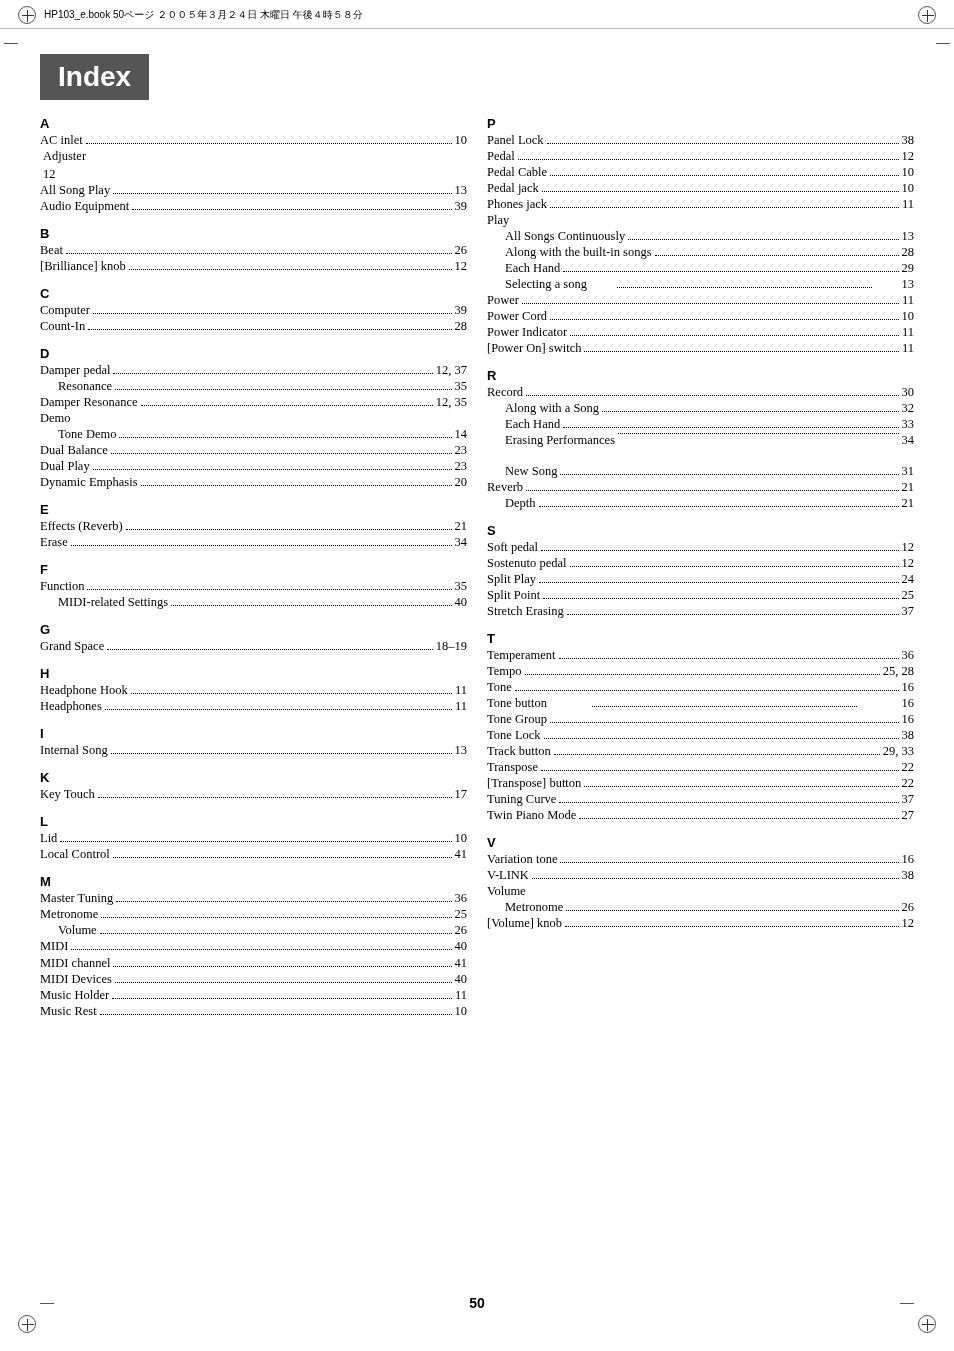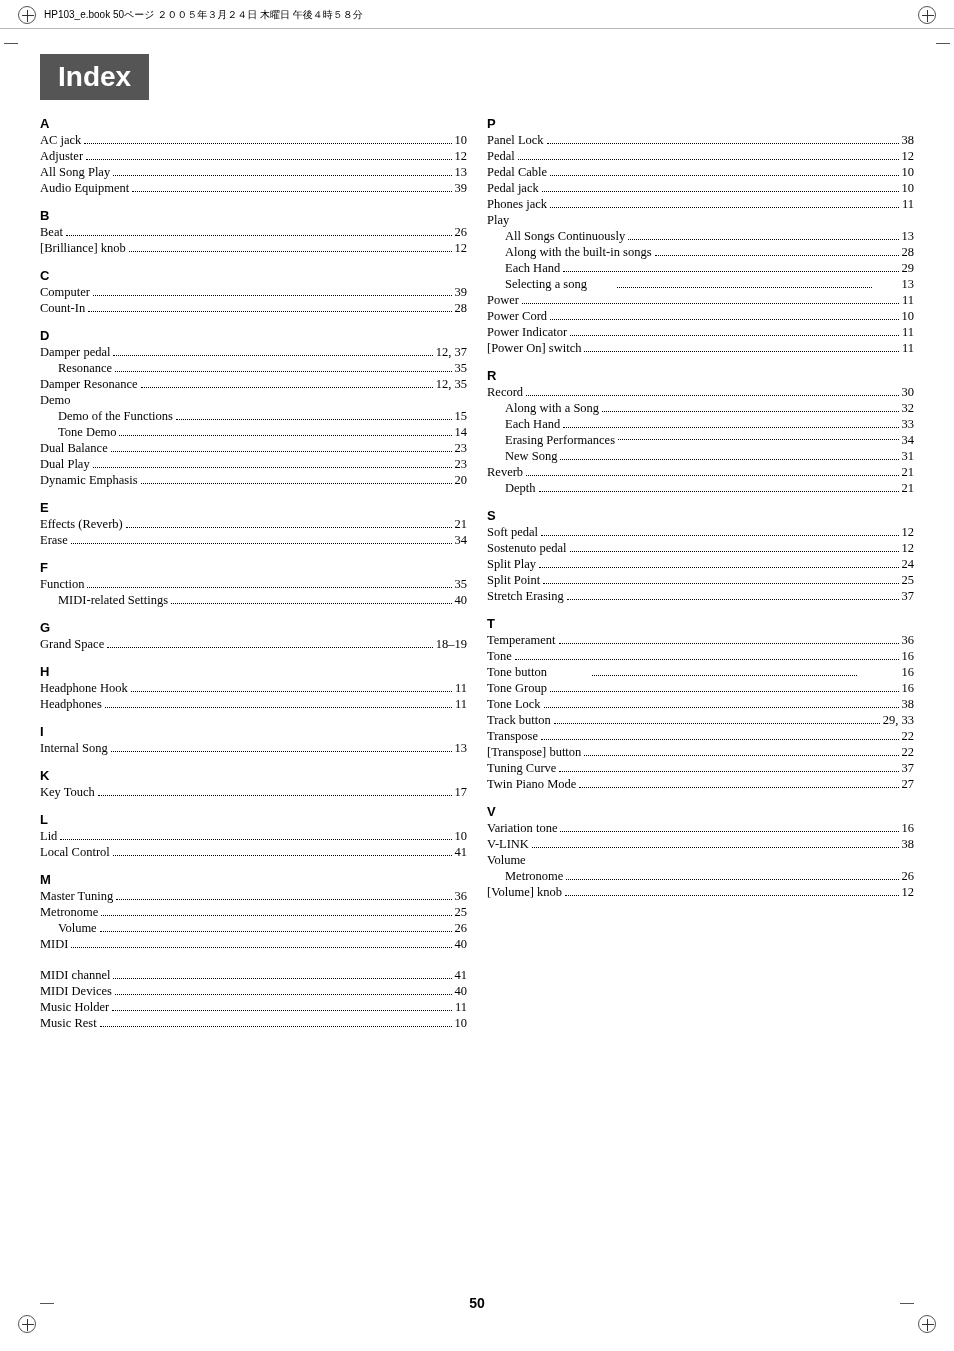--- a/index.html
+++ b/index.html
@@ -35,25 +35,25 @@
 
 <div style="margin: 6px 40px 16px 40px;">
   <div style="background:#555;color:#fff;font-size:28px;font-weight:bold;font-family:Arial,sans-serif;padding:7px 18px;display:inline-block;">Index</div>
 </div>
 
 <div style="display:flex;gap:20px;padding:0 40px;">
 
   <div style="flex:1;font-size:12.5px;" id="left-col">
       <div style="font-weight: bold; font-size: 13px; font-family: Arial, sans-serif; margin-top: 0px; margin-bottom: 2px;">A</div>
       <div style="display: flex; align-items: baseline; margin-bottom: 1px;">
-        <span style="white-space: nowrap; font-family: &quot;Times New Roman&quot;, serif;">AC jack</span>
-        <span style="flex: 1 1 0%; overflow: hidden; margin: 0px 3px 2px; border-bottom: 1px dotted rgb(0, 0, 0);"></span>
-        <span style="white-space: nowrap; font-family: &quot;Times New Roman&quot;, serif;">10</span>
-      </div>
-      <div style="display: flex; align-items: baseline; margin-bottom: 1px;">
+        <span style="white-space: nowrap; font-family: &quot;Times New Roman&quot;, serif;">AC inlet</span>
+        <span style="flex: 1 1 0%; overflow: hidden; margin: 0px 3px 2px; border-bottom: 1px dotted rgb(0, 0, 0);"></span>
+        <span style="white-space: nowrap; font-family: &quot;Times New Roman&quot;, serif;">10</span>
+      </div>
+      <div style="display: flex; align-items: baseline; margin-bottom: 1px; flex-direction: column;">
         <span style="white-space: nowrap; font-family: &quot;Times New Roman&quot;, serif;">Adjuster</span>
         <span style="flex: 1 1 0%; overflow: hidden; margin: 0px 3px 2px; border-bottom: 1px dotted rgb(0, 0, 0);"></span>
         <span style="white-space: nowrap; font-family: &quot;Times New Roman&quot;, serif;">12</span>
       </div>
       <div style="display: flex; align-items: baseline; margin-bottom: 1px;">
         <span style="white-space: nowrap; font-family: &quot;Times New Roman&quot;, serif;">All Song Play</span>
         <span style="flex: 1 1 0%; overflow: hidden; margin: 0px 3px 2px; border-bottom: 1px dotted rgb(0, 0, 0);"></span>
         <span style="white-space: nowrap; font-family: &quot;Times New Roman&quot;, serif;">13</span>
       </div>
       <div style="display: flex; align-items: baseline; margin-bottom: 1px;">
@@ -96,25 +96,20 @@
       </div>
       <div style="display: flex; align-items: baseline; margin-bottom: 1px;">
         <span style="white-space: nowrap; font-family: &quot;Times New Roman&quot;, serif;">Damper Resonance</span>
         <span style="flex: 1 1 0%; overflow: hidden; margin: 0px 3px 2px; border-bottom: 1px dotted rgb(0, 0, 0);"></span>
         <span style="white-space: nowrap; font-family: &quot;Times New Roman&quot;, serif;">12, 35</span>
       </div>
       <div style="display: flex; align-items: baseline; margin-bottom: 1px;">
         <span style="white-space: nowrap; font-family: &quot;Times New Roman&quot;, serif;">Demo</span>
       </div>
       <div style="display: flex; align-items: baseline; margin-bottom: 1px; padding-left: 18px;">
-        <span style="white-space: nowrap; font-family: &quot;Times New Roman&quot;, serif;">Demo of the Functions</span>
-        <span style="flex: 1 1 0%; overflow: hidden; margin: 0px 3px 2px; border-bottom: 1px dotted rgb(0, 0, 0);"></span>
-        <span style="white-space: nowrap; font-family: &quot;Times New Roman&quot;, serif;">15</span>
-      </div>
-      <div style="display: flex; align-items: baseline; margin-bottom: 1px; padding-left: 18px;">
         <span style="white-space: nowrap; font-family: &quot;Times New Roman&quot;, serif;">Tone Demo</span>
         <span style="flex: 1 1 0%; overflow: hidden; margin: 0px 3px 2px; border-bottom: 1px dotted rgb(0, 0, 0);"></span>
         <span style="white-space: nowrap; font-family: &quot;Times New Roman&quot;, serif;">14</span>
       </div>
       <div style="display: flex; align-items: baseline; margin-bottom: 1px;">
         <span style="white-space: nowrap; font-family: &quot;Times New Roman&quot;, serif;">Dual Balance</span>
         <span style="flex: 1 1 0%; overflow: hidden; margin: 0px 3px 2px; border-bottom: 1px dotted rgb(0, 0, 0);"></span>
         <span style="white-space: nowrap; font-family: &quot;Times New Roman&quot;, serif;">23</span>
       </div>
       <div style="display: flex; align-items: baseline; margin-bottom: 1px;">
@@ -198,21 +193,21 @@
       <div style="display: flex; align-items: baseline; margin-bottom: 1px;">
         <span style="white-space: nowrap; font-family: &quot;Times New Roman&quot;, serif;">Metronome</span>
         <span style="flex: 1 1 0%; overflow: hidden; margin: 0px 3px 2px; border-bottom: 1px dotted rgb(0, 0, 0);"></span>
         <span style="white-space: nowrap; font-family: &quot;Times New Roman&quot;, serif;">25</span>
       </div>
       <div style="display: flex; align-items: baseline; margin-bottom: 1px; padding-left: 18px;">
         <span style="white-space: nowrap; font-family: &quot;Times New Roman&quot;, serif;">Volume</span>
         <span style="flex: 1 1 0%; overflow: hidden; margin: 0px 3px 2px; border-bottom: 1px dotted rgb(0, 0, 0);"></span>
         <span style="white-space: nowrap; font-family: &quot;Times New Roman&quot;, serif;">26</span>
       </div>
-      <div style="display: flex; align-items: baseline; margin-bottom: 16px;">
+      <div style="display: flex; align-items: baseline; margin-bottom: 2px;">
         <span style="white-space: nowrap; font-family: &quot;Times New Roman&quot;, serif;">MIDI</span>
         <span style="flex: 1 1 0%; overflow: hidden; margin: 0px 3px 2px; border-bottom: 1px dotted rgb(0, 0, 0);"></span>
         <span style="white-space: nowrap; font-family: &quot;Times New Roman&quot;, serif;">40</span>
       </div>
       <div style="display: flex; align-items: baseline; margin-bottom: 1px;">
         <span style="white-space: nowrap; font-family: &quot;Times New Roman&quot;, serif;">MIDI channel</span>
         <span style="flex: 1 1 0%; overflow: hidden; margin: 0px 3px 2px; border-bottom: 1px dotted rgb(0, 0, 0);"></span>
         <span style="white-space: nowrap; font-family: &quot;Times New Roman&quot;, serif;">41</span>
       </div>
       <div style="display: flex; align-items: baseline; margin-bottom: 1px; text-align: right;">
@@ -311,21 +306,21 @@
       <div style="display: flex; align-items: baseline; margin-bottom: 1px; padding-left: 18px;">
         <span style="white-space: nowrap; font-family: &quot;Times New Roman&quot;, serif;">Along with a Song</span>
         <span style="flex: 1 1 0%; overflow: hidden; margin: 0px 3px 2px; border-bottom: 1px dotted rgb(0, 0, 0);"></span>
         <span style="white-space: nowrap; font-family: &quot;Times New Roman&quot;, serif;">32</span>
       </div>
       <div style="display: flex; align-items: baseline; margin-bottom: 1px; padding-left: 18px;">
         <span style="white-space: nowrap; font-family: &quot;Times New Roman&quot;, serif;">Each Hand</span>
         <span style="flex: 1 1 0%; overflow: hidden; margin: 0px 3px 2px; border-bottom: 1px dotted rgb(0, 0, 0);"></span>
         <span style="white-space: nowrap; font-family: &quot;Times New Roman&quot;, serif;">33</span>
       </div>
-      <div style="display: flex; align-items: center; margin-bottom: 1px; padding-left: 18px;">
+      <div style="display: flex; align-items: flex-start; margin-bottom: 16px; padding-left: 18px;">
         <span style="white-space: nowrap; font-family: &quot;Times New Roman&quot;, serif;">Erasing Performances</span>
         <span style="flex: 1 1 0%; overflow: hidden; margin: 0px 3px 2px; border-bottom: 1px dotted rgb(0, 0, 0);"></span>
         <span style="white-space: nowrap; font-family: &quot;Times New Roman&quot;, serif;">34</span>
       </div>
       <div style="display: flex; align-items: baseline; margin-bottom: 1px; padding-left: 18px;">
         <span style="white-space: nowrap; font-family: &quot;Times New Roman&quot;, serif;">New Song</span>
         <span style="flex: 1 1 0%; overflow: hidden; margin: 0px 3px 2px; border-bottom: 1px dotted rgb(0, 0, 0);"></span>
         <span style="white-space: nowrap; font-family: &quot;Times New Roman&quot;, serif;">31</span>
       </div>
       <div style="display: flex; align-items: baseline; margin-bottom: 1px;">
@@ -362,20 +357,25 @@
       <div style="display: flex; align-items: baseline; margin-bottom: 1px;">
         <span style="white-space: nowrap; font-family: &quot;Times New Roman&quot;, serif;">Stretch Erasing</span>
         <span style="flex: 1 1 0%; overflow: hidden; margin: 0px 3px 2px; border-bottom: 1px dotted rgb(0, 0, 0);"></span>
         <span style="white-space: nowrap; font-family: &quot;Times New Roman&quot;, serif;">37</span>
       </div>
       <div style="font-weight: bold; font-size: 13px; font-family: Arial, sans-serif; margin-top: 12px; margin-bottom: 2px;">T</div>
       <div style="display: flex; align-items: baseline; margin-bottom: 1px;">
         <span style="white-space: nowrap; font-family: &quot;Times New Roman&quot;, serif;">Temperament</span>
         <span style="flex: 1 1 0%; overflow: hidden; margin: 0px 3px 2px; border-bottom: 1px dotted rgb(0, 0, 0);"></span>
         <span style="white-space: nowrap; font-family: &quot;Times New Roman&quot;, serif;">36</span>
+      </div>
+      <div style="display: flex; align-items: baseline; margin-bottom: 1px;">
+        <span style="white-space: nowrap; font-family: &quot;Times New Roman&quot;, serif;">Tempo</span>
+        <span style="flex: 1 1 0%; overflow: hidden; margin: 0px 3px 2px; border-bottom: 1px dotted rgb(0, 0, 0);"></span>
+        <span style="white-space: nowrap; font-family: &quot;Times New Roman&quot;, serif;">25, 28</span>
       </div>
       <div style="display: flex; align-items: baseline; margin-bottom: 1px;">
         <span style="white-space: nowrap; font-family: &quot;Times New Roman&quot;, serif;">Tone</span>
         <span style="flex: 1 1 0%; overflow: hidden; margin: 0px 3px 2px; border-bottom: 1px dotted rgb(0, 0, 0);"></span>
         <span style="white-space: nowrap; font-family: &quot;Times New Roman&quot;, serif;">16</span>
       </div>
       <div style="display: flex; align-items: baseline; margin-bottom: 1px; gap: 42px;">
         <span style="white-space: nowrap; font-family: &quot;Times New Roman&quot;, serif;">Tone button</span>
         <span style="flex: 1 1 0%; overflow: hidden; margin: 0px 3px 2px; border-bottom: 1px dotted rgb(0, 0, 0);"></span>
         <span style="white-space: nowrap; font-family: &quot;Times New Roman&quot;, serif;">16</span>

